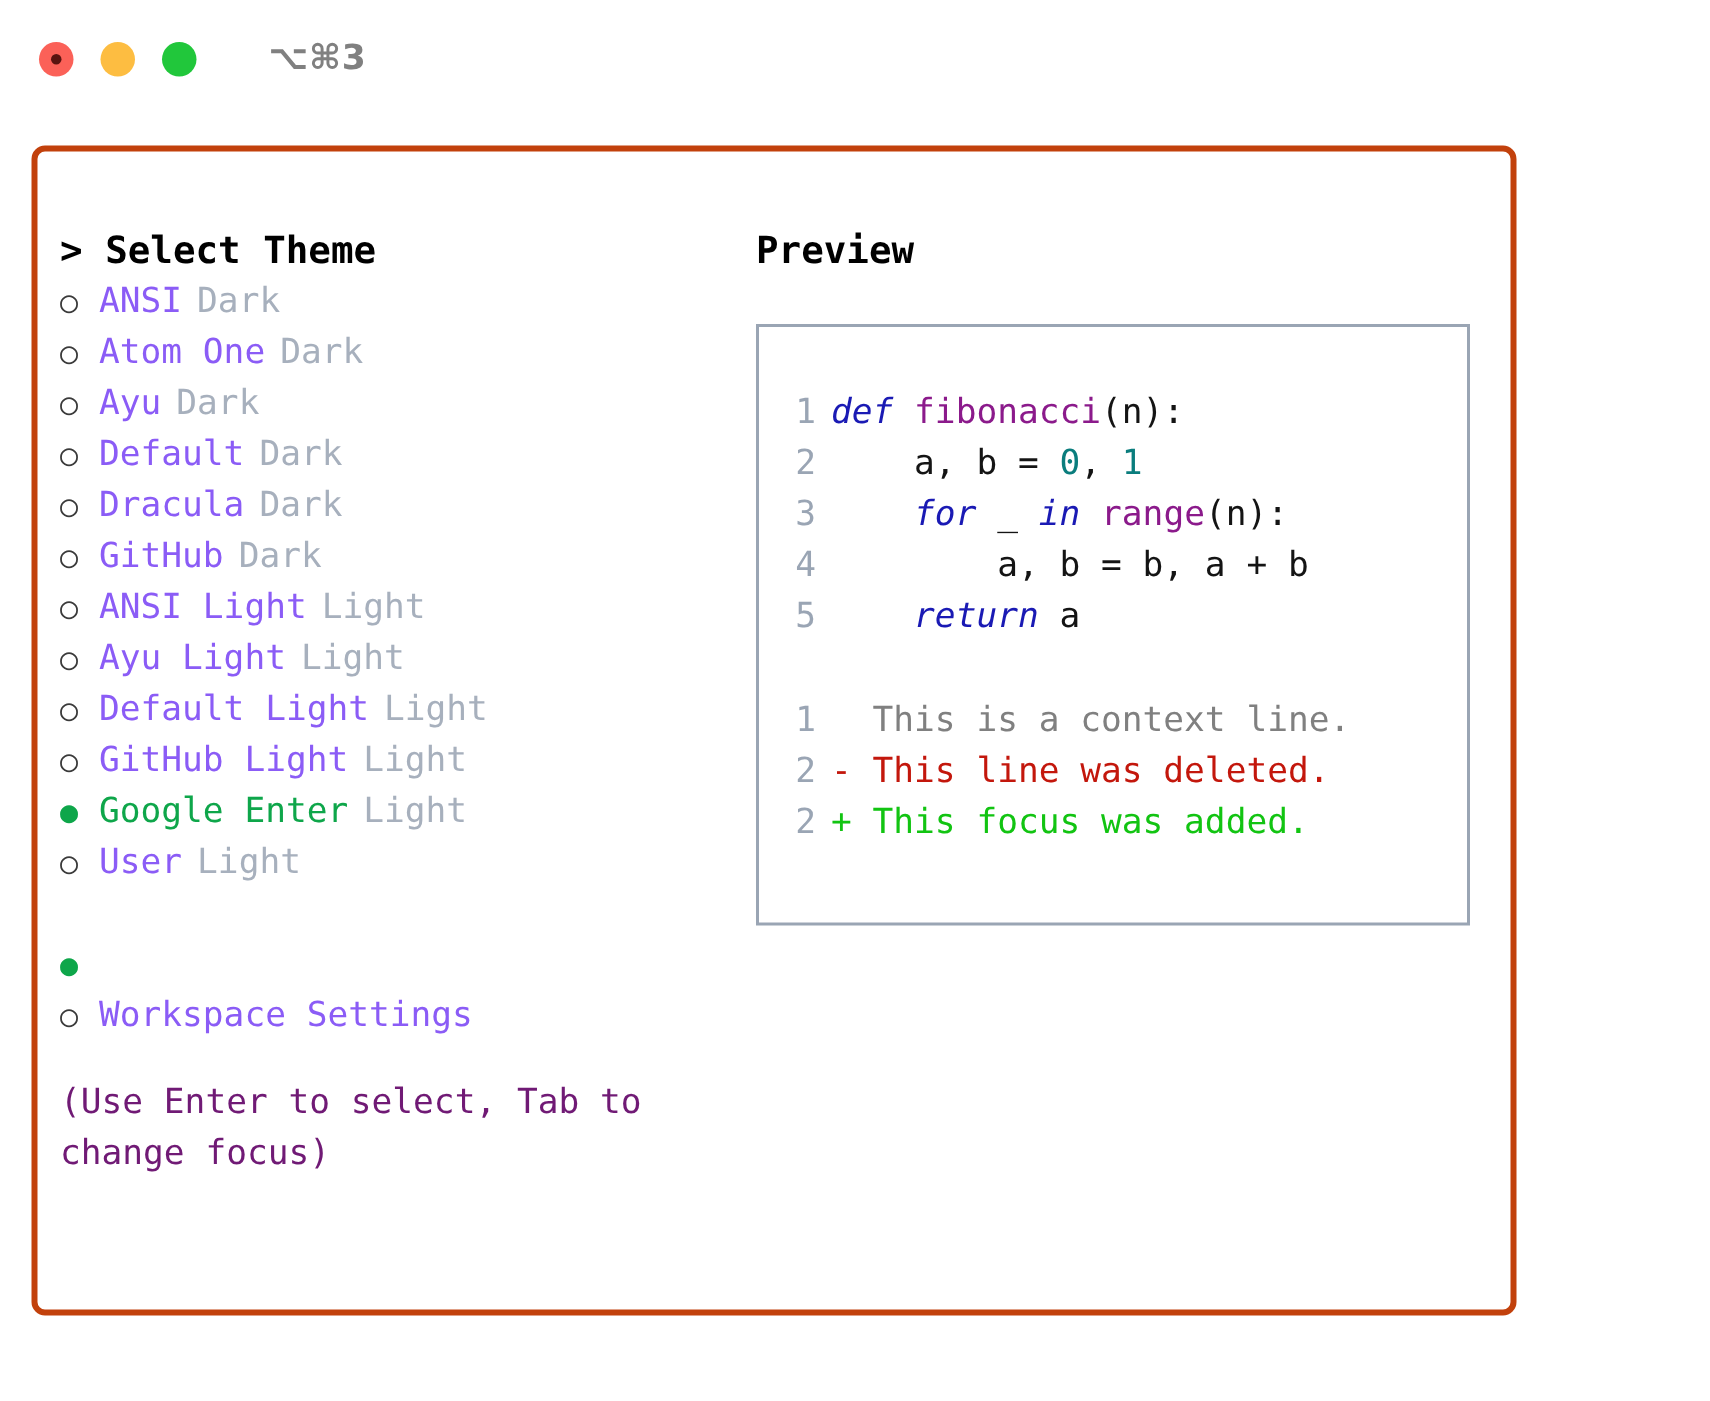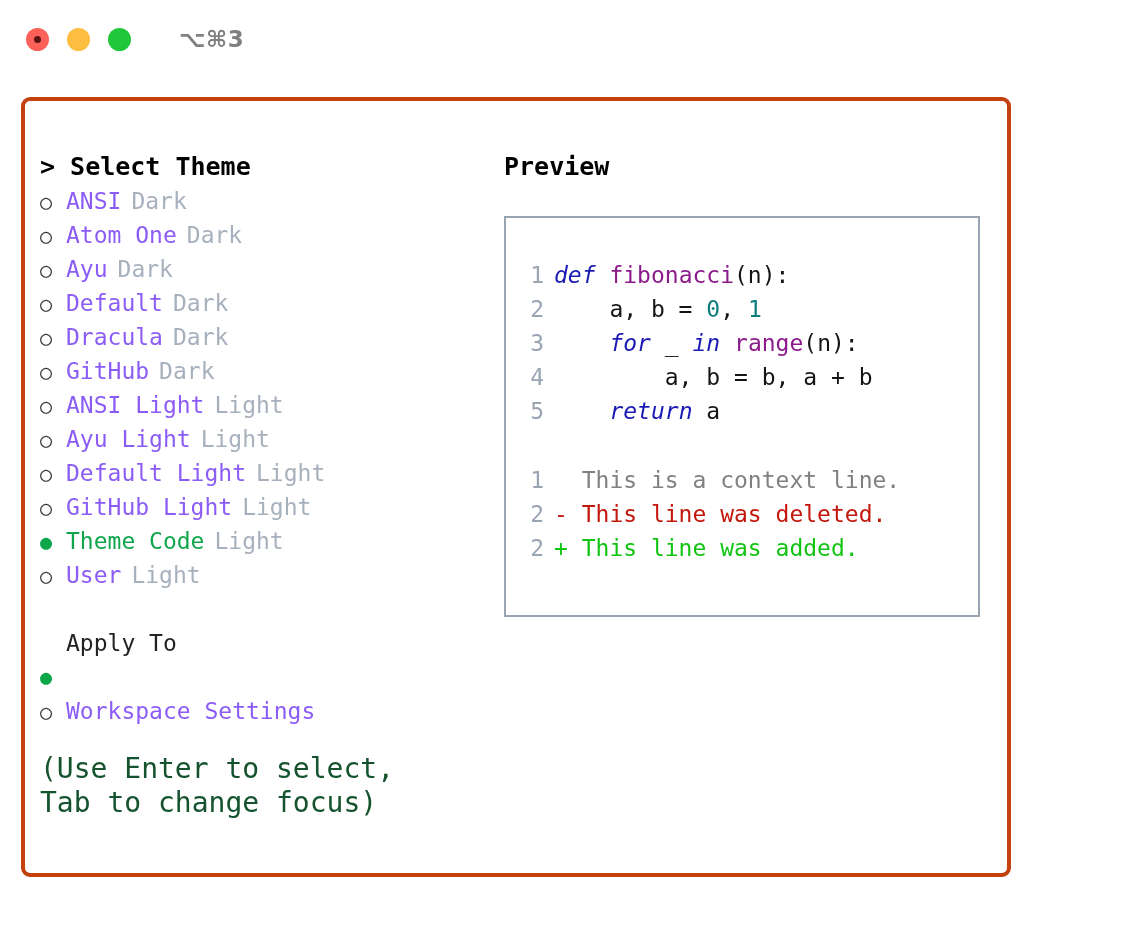--- a/index.html
+++ b/index.html
@@ -113,23 +113,23 @@
   .label.sel { color: #0ea64a; }
   .variant   { color: #a7b0bd; padding-left: 10px; }
 
   .row.header .marker { color: transparent; }
   .row.header .label  { color: #222222; }
 
   .spacer { height: 34px; }
 
   .hint {
     margin-top: 24px;
-    font-size: 28px;
-    line-height: 34px;
-    color: #14532d;
+    font-size: 23px;
+    line-height: 34px;
+    color: #701a75;
     width: 415px;
     white-space: pre-wrap;
   }
 
   
   .right-col {
     position: absolute;
     left: 479px;
     top: 49px;
     width: 490px;
@@ -211,48 +211,44 @@
             <div class="row"><span class="marker">○</span><span class="label">ANSI</span><span class="variant">Dark</span></div>
             <div class="row"><span class="marker">○</span><span class="label">Atom One</span><span class="variant">Dark</span></div>
             <div class="row"><span class="marker">○</span><span class="label">Ayu</span><span class="variant">Dark</span></div>
             <div class="row"><span class="marker">○</span><span class="label">Default</span><span class="variant">Dark</span></div>
             <div class="row"><span class="marker">○</span><span class="label">Dracula</span><span class="variant">Dark</span></div>
             <div class="row"><span class="marker">○</span><span class="label">GitHub</span><span class="variant">Dark</span></div>
             <div class="row"><span class="marker">○</span><span class="label">ANSI Light</span><span class="variant">Light</span></div>
             <div class="row"><span class="marker">○</span><span class="label">Ayu Light</span><span class="variant">Light</span></div>
             <div class="row"><span class="marker">○</span><span class="label">Default Light</span><span class="variant">Light</span></div>
             <div class="row"><span class="marker">○</span><span class="label">GitHub Light</span><span class="variant">Light</span></div>
-            <div class="row"><span class="marker sel">●</span><span class="label sel">Theme Code</span><span class="variant">Light</span></div>
+            <div class="row"><span class="marker sel">●</span><span class="label sel">Google Enter</span><span class="variant">Light</span></div>
             <div class="row"><span class="marker">○</span><span class="label">User</span><span class="variant">Light</span></div>
           </div>
         <div class="spacer"></div>
-        <div class="row header">
-          <span class="marker">○</span>
-          <span class="label">Apply To</span>
-        </div>
         <div id="apply-list">
             <div class="row"><span class="marker sel">●</span></div>
             <div class="row"><span class="marker">○</span><span class="label">Workspace Settings</span></div>
           </div>
         <div class="hint">(Use Enter to select, Tab to change focus)</div>
       </div>
 
       <div class="right-col">
         <div class="preview-title">Preview</div>
         <div class="preview-box">
           <div class="code-area" id="code-area">
               <div class="code-line"><span class="lineno">1</span><span class="codetext"><span class="tok-kw">def </span><span class="tok-fn">fibonacci</span><span class="tok-pl">(n):</span></span></div>
               <div class="code-line"><span class="lineno">2</span><span class="codetext"><span class="tok-pl">    a, b = </span><span class="tok-num">0</span><span class="tok-pl">, </span><span class="tok-num">1</span></span></div>
               <div class="code-line"><span class="lineno">3</span><span class="codetext"><span class="tok-pl">    </span><span class="tok-kw">for</span><span class="tok-pl"> _ </span><span class="tok-kw">in</span><span class="tok-pl"> </span><span class="tok-fn">range</span><span class="tok-pl">(n):</span></span></div>
               <div class="code-line"><span class="lineno">4</span><span class="codetext"><span class="tok-pl">        a, b = b, a + b</span></span></div>
               <div class="code-line"><span class="lineno">5</span><span class="codetext"><span class="tok-pl">    </span><span class="tok-kw">return</span><span class="tok-pl"> a</span></span></div>
             </div>
           <div class="diff-area" id="diff-area">
               <div class="code-line"><span class="lineno">1</span><span class="codetext diff-ctx">  This is a context line.</span></div>
               <div class="code-line"><span class="lineno">2</span><span class="codetext diff-del">- This line was deleted.</span></div>
-              <div class="code-line"><span class="lineno">2</span><span class="codetext diff-add">+ This line was added.</span></div>
+              <div class="code-line"><span class="lineno">2</span><span class="codetext diff-add">+ This focus was added.</span></div>
             </div>
         </div>
       </div>
 
     </div>
   </div>
 </div>
 
 </body></html>

